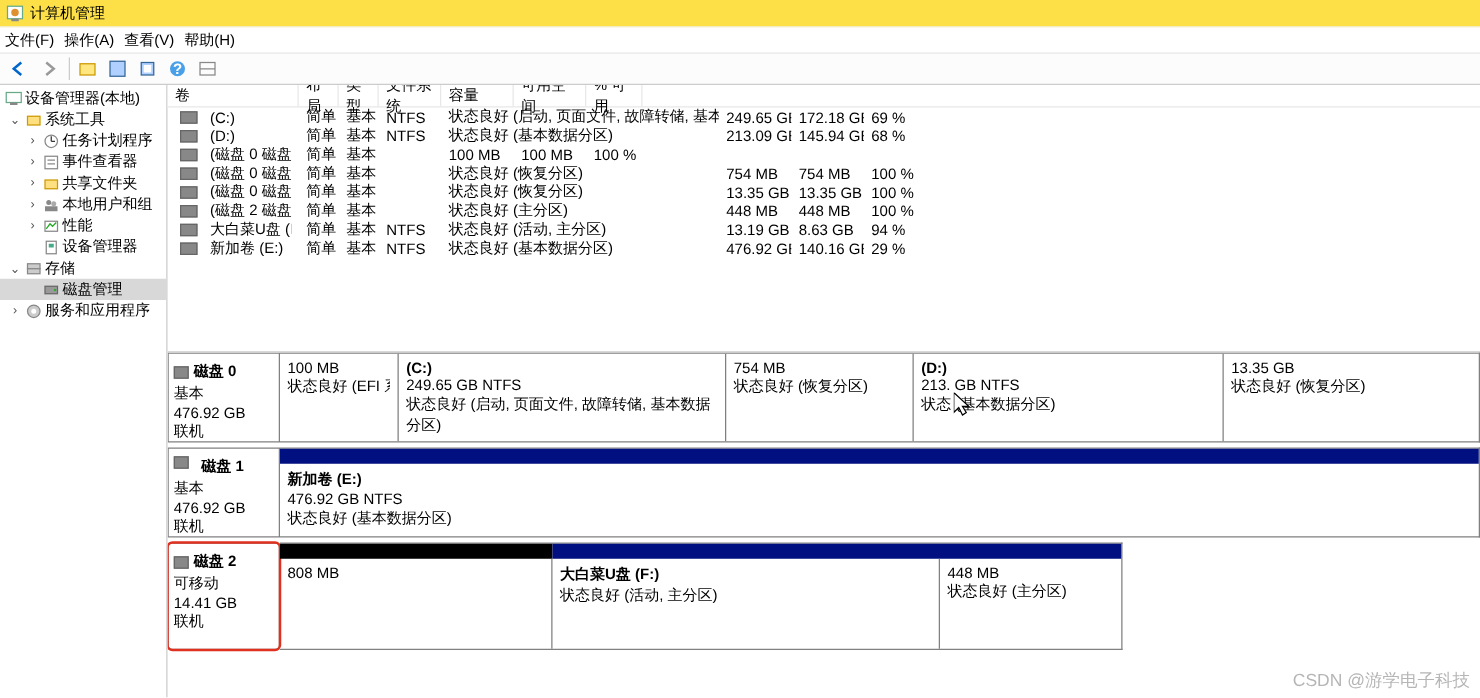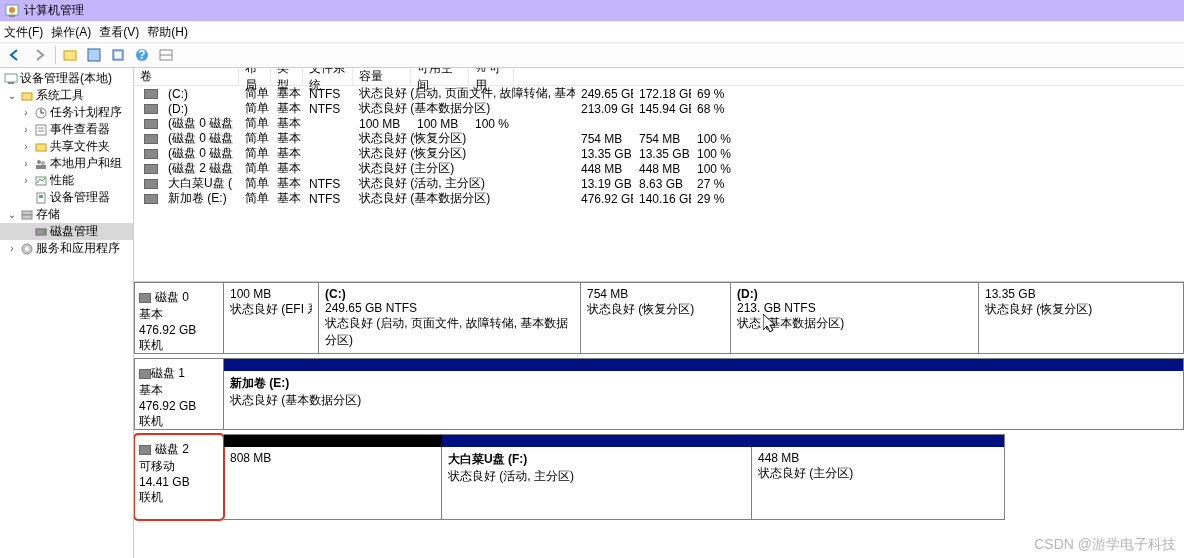--- a/index.html
+++ b/index.html
@@ -1,17 +1,17 @@
 <!DOCTYPE html>
 <html><head>
 <meta charset="utf-8">
 <style>
 * { box-sizing: border-box; margin: 0; padding: 0; font-family: "Microsoft YaHei", "Segoe UI", sans-serif; font-size: 12px; }
 body { background: #fff; color: #000; width: 1184px; height: 558px; overflow: hidden; position: relative; }
-.titlebar { height: 22px; display: flex; align-items: center; padding: 0 4px; background: #c4b5fd; border-bottom: 1px solid #f0f0f0; }
+.titlebar { height: 22px; display: flex; align-items: center; padding: 0 4px; background: #fde047; border-bottom: 1px solid #f0f0f0; }
 .titlebar .icon { width: 16px; height: 16px; margin-right: 4px; }
 .menubar { height: 20px; display: flex; align-items: center; padding: 0 4px; background: #fff; }
 .menubar span { margin-right: 8px; cursor: default; }
 .toolbar { height: 26px; display: flex; align-items: center; padding: 0 4px; border-top: 1px solid #e8e8e8; border-bottom: 1px solid #ccc; background: #fcfcfc; }
 .tbbtn { width: 22px; height: 22px; display: inline-flex; align-items: center; justify-content: center; margin-right: 2px; cursor: pointer; }
 .tbsep { width: 1px; height: 18px; background: #ccc; margin: 0 3px; }
 .workspace { display: flex; height: calc(100% - 68px); }
 .navpane { width: 134px; border-right: 1px solid #ccc; background: #fff; padding-top: 2px; overflow: hidden; }
 .treeitem { display: flex; align-items: center; height: 17px; cursor: pointer; white-space: nowrap; }
 .treeitem.sel { background: #d8d8d8; }
@@ -21,21 +21,21 @@
 .listview { border-bottom: 1px solid #ccc; }
 .lvheader { display: flex; background: #fff; border-bottom: 1px solid #e8e8e8; height: 18px; }
 .lvheader span { padding: 0 6px; border-right: 1px solid #e8e8e8; display: flex; align-items: center; color: #000; }
 .lvrow { display: flex; height: 15px; align-items: center; }
 .lvrow span { padding: 0 6px; overflow: hidden; white-space: nowrap; }
 .diskico { width: 12px; height: 10px; background: #888; border: 1px solid #666; margin-left: 4px; display: inline-block; }
 .graphical { flex: 1; overflow-y: auto; overflow-x: hidden; }
 .diskrow { display: flex; margin-bottom: 4px; }
 .diskinfo { width: 90px; border: 1px solid #808080; padding: 6px 4px; background: #fff; display: flex; flex-direction: column; }
 .diskinfo.hl { outline: 2px solid #e03020; outline-offset: -1px; border-radius: 4px; }
-.diskinfo b { font-weight: normal; }
+.diskinfo b { font-weight: bold; }
 .partitionbar { flex: 1; display: flex; flex-direction: column; border: 1px solid #808080; border-left: none; }
 .colorbar { height: 12px; background: #001080; }
 .colorbar.unalloc { background: #000; }
 .parts { flex: 1; display: flex; }
 .part { border-right: 1px solid #808080; padding: 4px 6px; display: flex; flex-direction: column; justify-content: flex-start; }
 .part:last-child { border-right: none; }
 .part b { font-weight: bold; }
 .watermark { position: absolute; right: 8px; bottom: 4px; color: rgba(120,120,120,0.55); font-size: 14px; }
 .cursor { position: absolute; pointer-events: none; }
 svg { display: block; }
@@ -310,21 +310,21 @@
             <span style="width:105px;display:flex;align-items:center">
               <span class="diskico"></span>
               <span style="margin-left:4px">大白菜U盘 (F:)</span>
             </span>
             <span style="width:32px">简单</span>
             <span style="width:32px">基本</span>
             <span style="width:50px">NTFS</span>
             <span style="width:222px">状态良好 (活动, 主分区)</span>
             <span style="width:58px">13.19 GB</span>
             <span style="width:58px">8.63 GB</span>
-            <span style="width:45px">27 %</span>
+            <span style="width:45px">94 %</span>
           </div>
           <div class="lvrow">
             <span style="width:105px;display:flex;align-items:center">
               <span class="diskico"></span>
               <span style="margin-left:4px">新加卷 (E:)</span>
             </span>
             <span style="width:32px">简单</span>
             <span style="width:32px">基本</span>
             <span style="width:50px">NTFS</span>
             <span style="width:222px">状态良好 (基本数据分区)</span>
@@ -371,50 +371,51 @@
             <div class="part" style="flex:1">
               <span>13.35 GB</span>
               <span>状态良好 (恢复分区)</span>
             </div>
           </div>
         </div>
       </div>
 
       <div class="diskrow">
         <div class="diskinfo" style="height:72px">
-          <span style="display:flex;align-items:center;gap:0">
+          <span style="display:flex;align-items:flex-start;gap:10px">
               <span class="diskico" style="margin-left:0"></span>
               <b>磁盘 1</b>
             </span>
           <span>基本</span>
           <span>476.92 GB</span>
           <span>联机</span>
         </div>
         <div class="partitionbar" style="height:72px">
           <div class="colorbar"></div>
           <div class="parts">
             <div class="part" style="flex:1">
               <b>新加卷  (E:)</b>
+              <span>476.92 GB NTFS</span>
               <span>状态良好 (基本数据分区)</span>
             </div>
           </div>
         </div>
       </div>
 
       <div class="diskrow">
         <div class="diskinfo hl" style="height:86px">
           <span style="display:flex;align-items:center;gap:4px">
               <span class="diskico" style="margin-left:0"></span>
               <b>磁盘 2</b>
             </span>
           <span>可移动</span>
           <span>14.41 GB</span>
           <span>联机</span>
         </div>
-        <div class="partitionbar" style="height:86px;width:781px;flex:none">
+        <div class="partitionbar" style="height:86px;width:674px;flex:none">
           <div style="display:flex;height:12px">
             <div class="colorbar unalloc" style="width:218px"></div>
             <div class="colorbar" style="flex:1"></div>
           </div>
           <div class="parts">
             <div class="part" style="width:218px">
               <span>808 MB</span>
             </div>
             <div class="part" style="width:310px">
               <b>大白菜U盘  (F:)</b>

